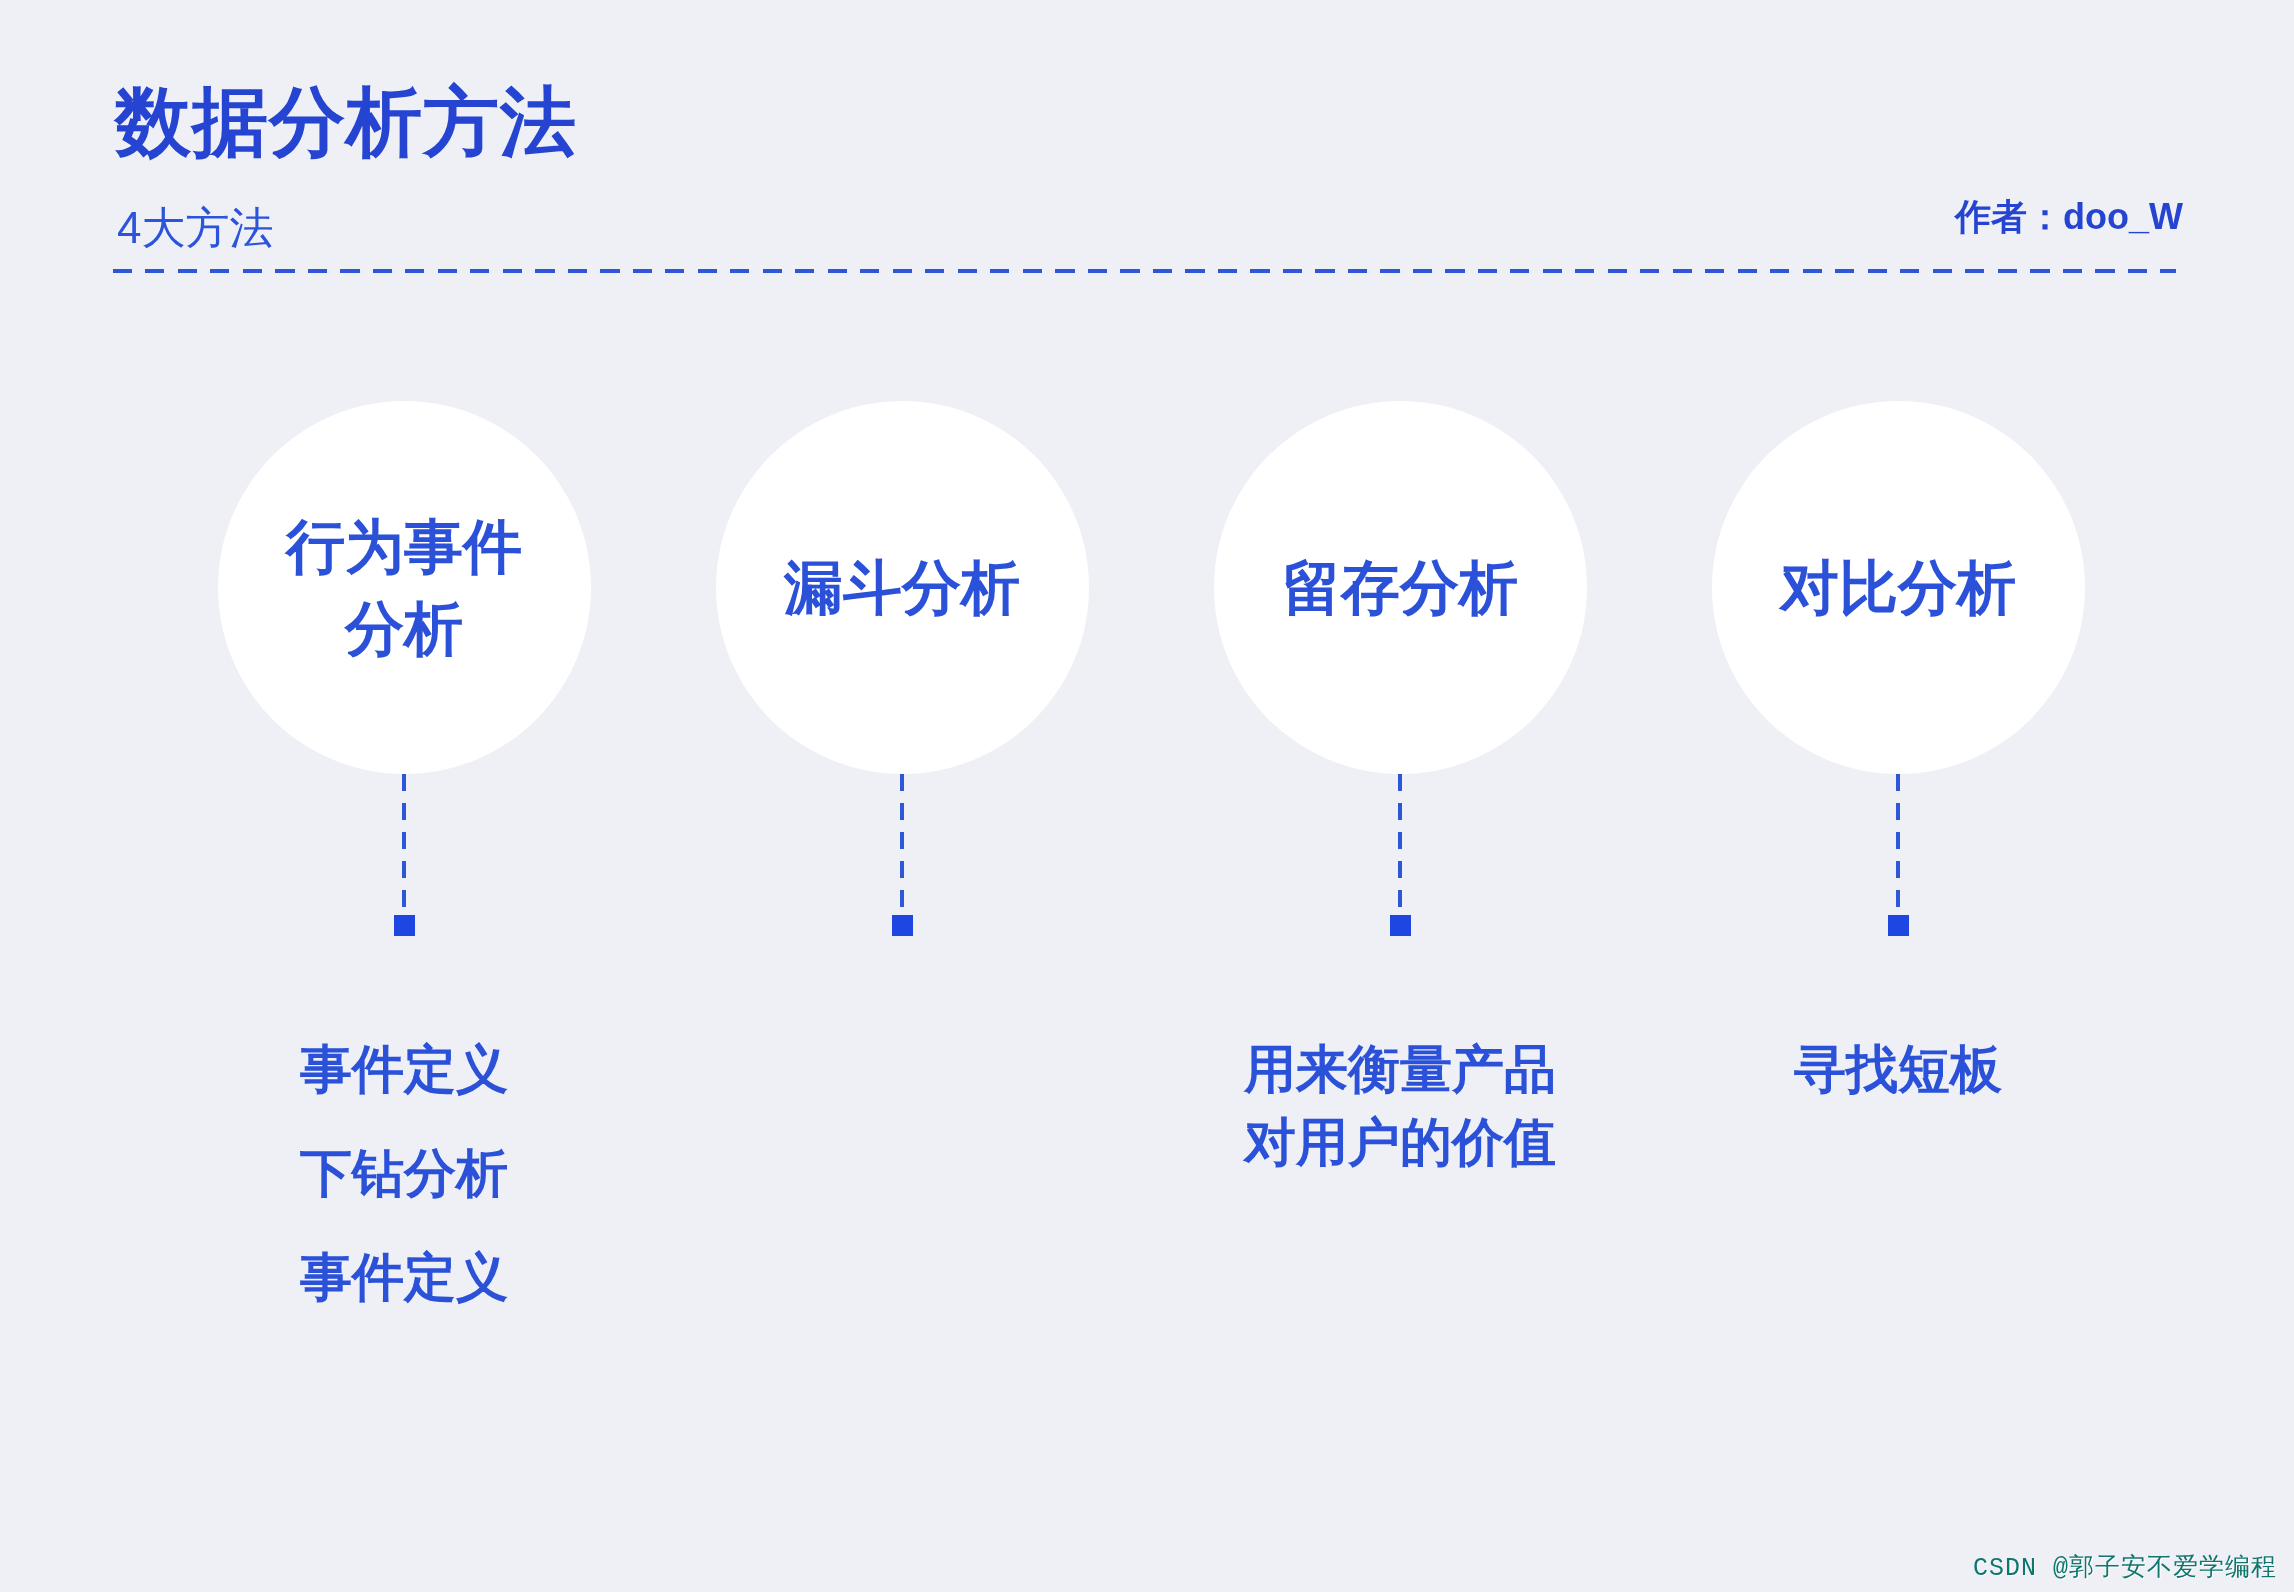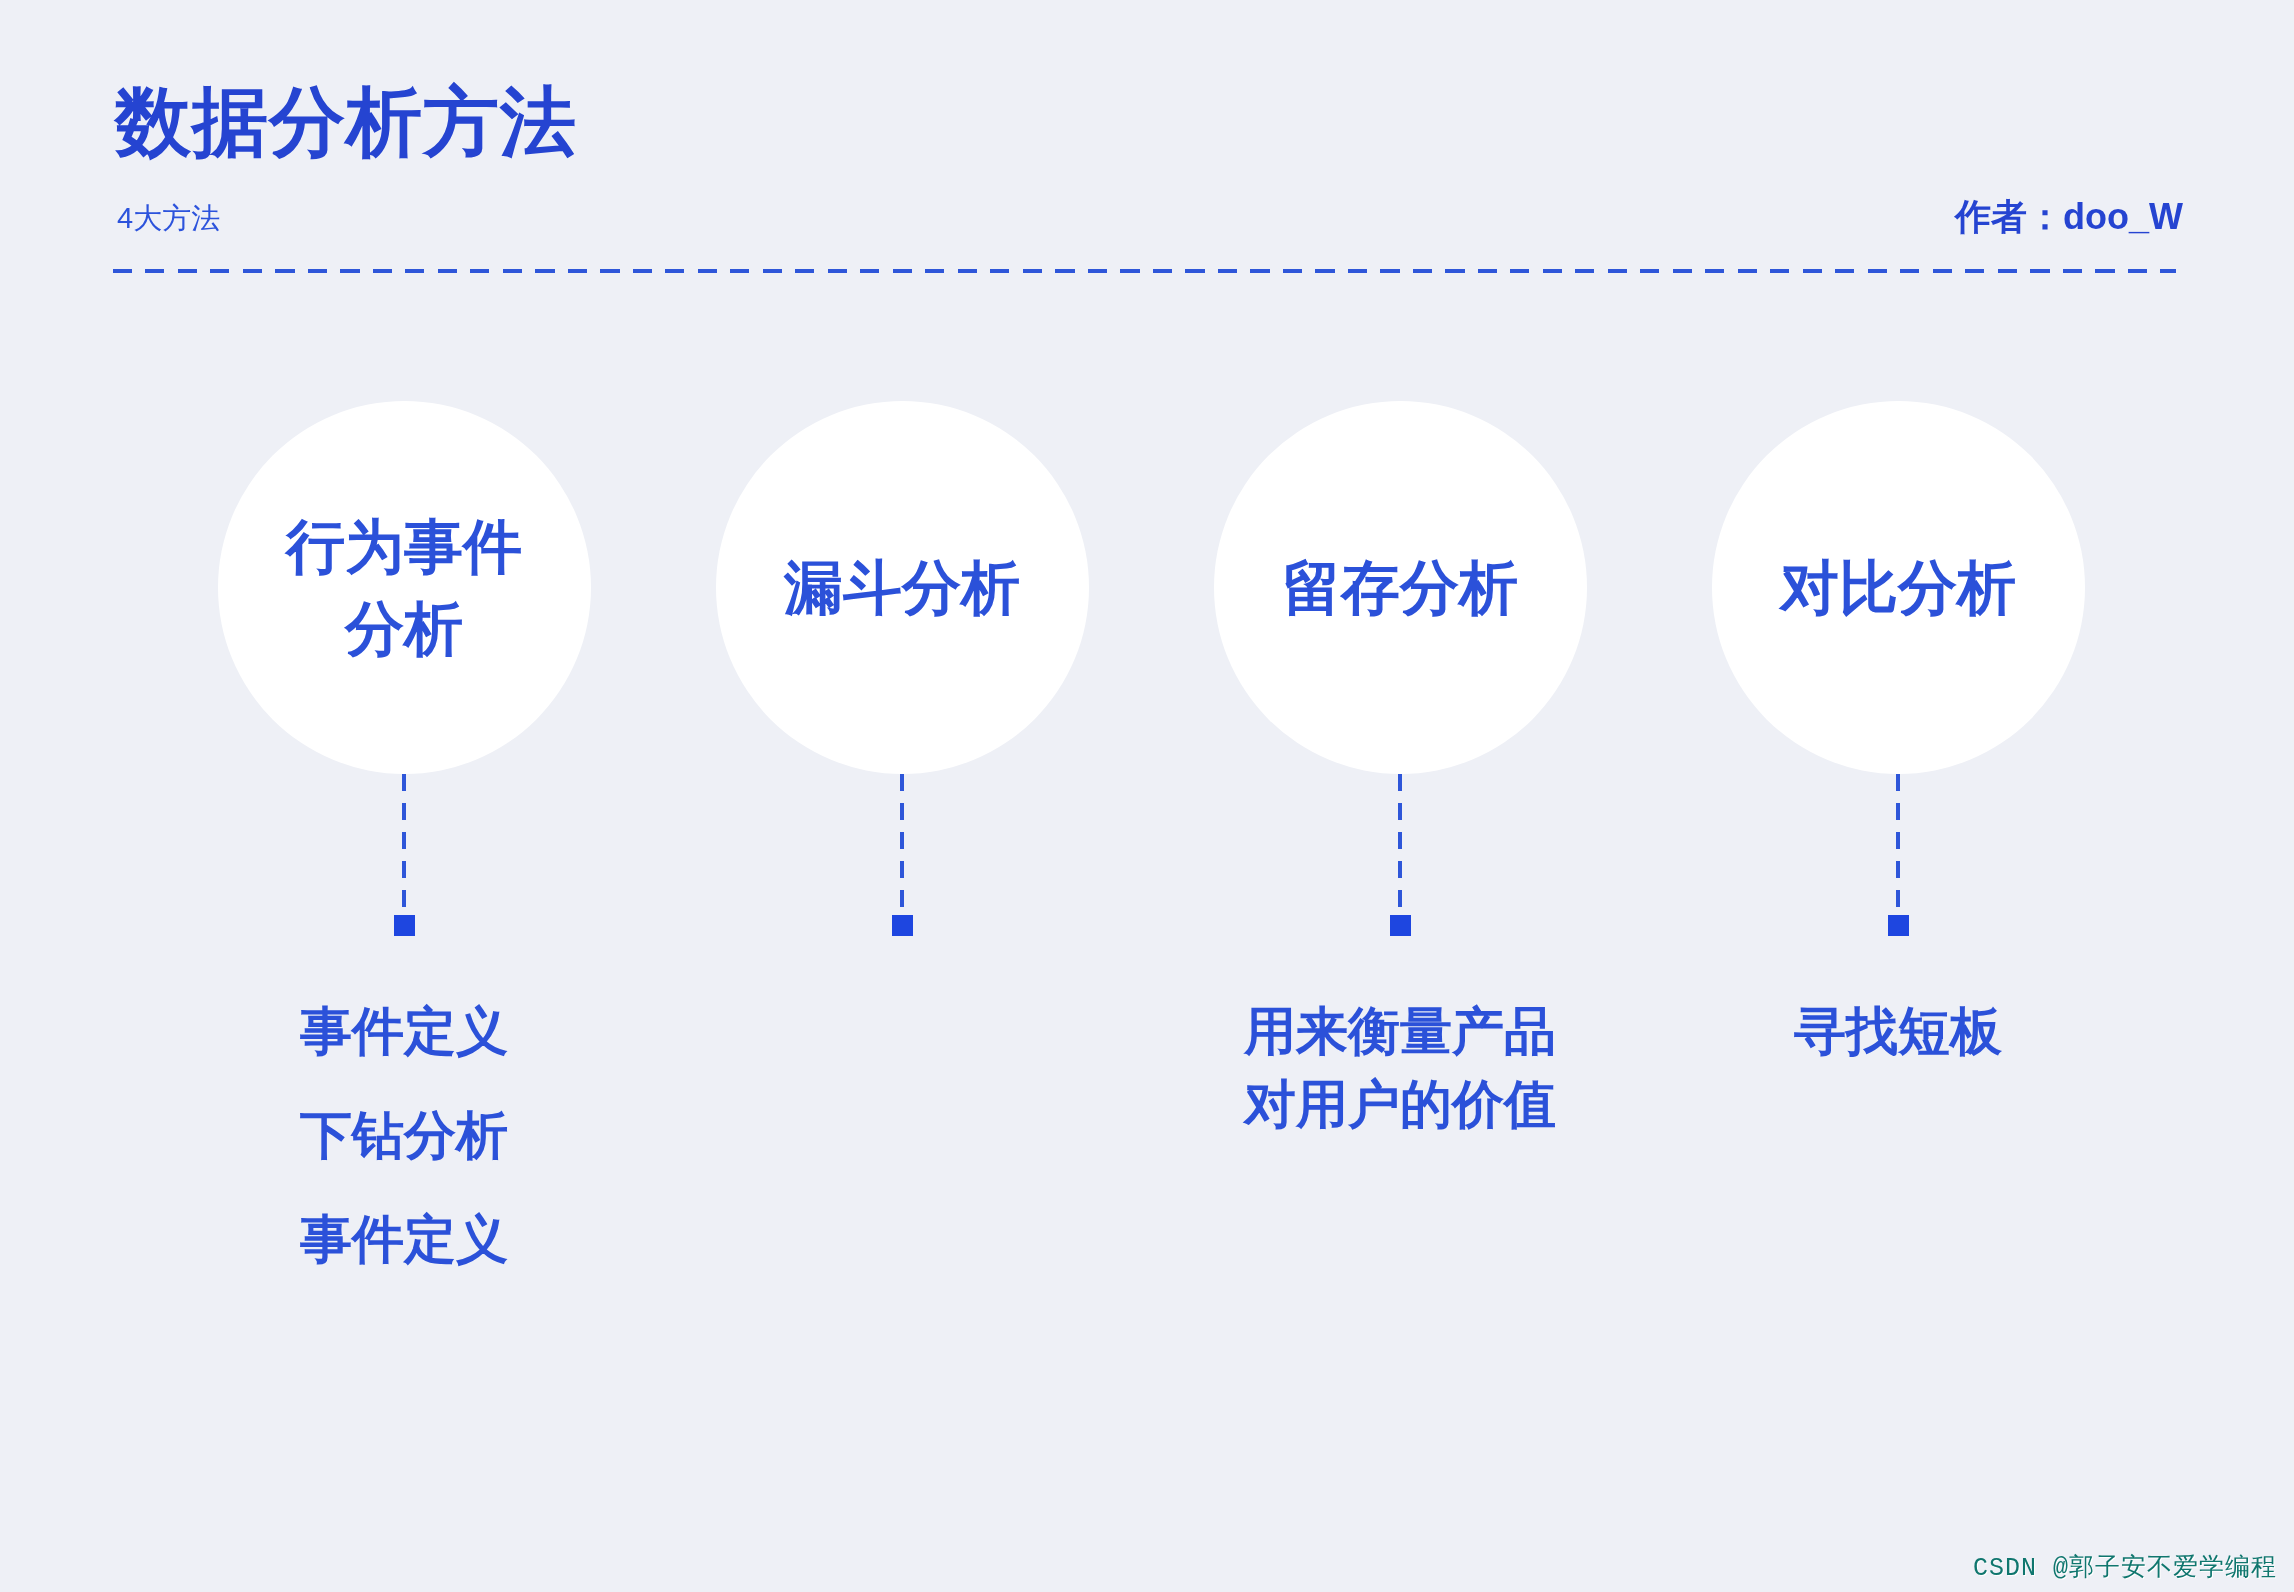--- a/index.html
+++ b/index.html
@@ -10,21 +10,21 @@
     font-family:"Liberation Sans","DejaVu Sans",sans-serif;
     overflow:hidden;
   }
   .page-title {
     position:absolute; left:115px; top:80px;
     font-size:76px; font-weight:700; color:#2544d1;
     letter-spacing:1px; line-height:1.1;text-align:right;
   }
   .page-subtitle {
     position:absolute; left:117px; top:199px;
-    font-size:29px; font-weight:400; color:#2c53dc;
+    font-size:44px; font-weight:400; color:#2c53dc;
   }
   .author {
     position:absolute; right:111px; top:193px;
     font-size:36px; font-weight:700; color:#2544d1;
   }
   .separator {
     position:absolute; left:113px; top:269px;
     width:2063px; height:3.8px;
     background:repeating-linear-gradient(90deg,#2e56d9 0 19px,transparent 19px 32.5px);
   }
@@ -49,21 +49,21 @@
   }
   .connector {
     width:3.8px; height:141px;
     background:repeating-linear-gradient(180deg,#2e56d9 0 17px,transparent 17px 29px);
   }
   .square {
     width:21px; height:21px;
     background:#1e46e0;
   }
   .points {
-    margin-top:59px;
+    margin-top:97px;
     display:flex; flex-direction:column; align-items:center;
   }
   .point {
     font-size:52px; font-weight:700; color:#2b51d9;
     line-height:73px; margin-bottom:31px;
     text-align:center; white-space:pre-line;
   }
   .watermark {
     position:absolute; right:17px; bottom:10px;
     font-size:25px; color:#0f766e;

